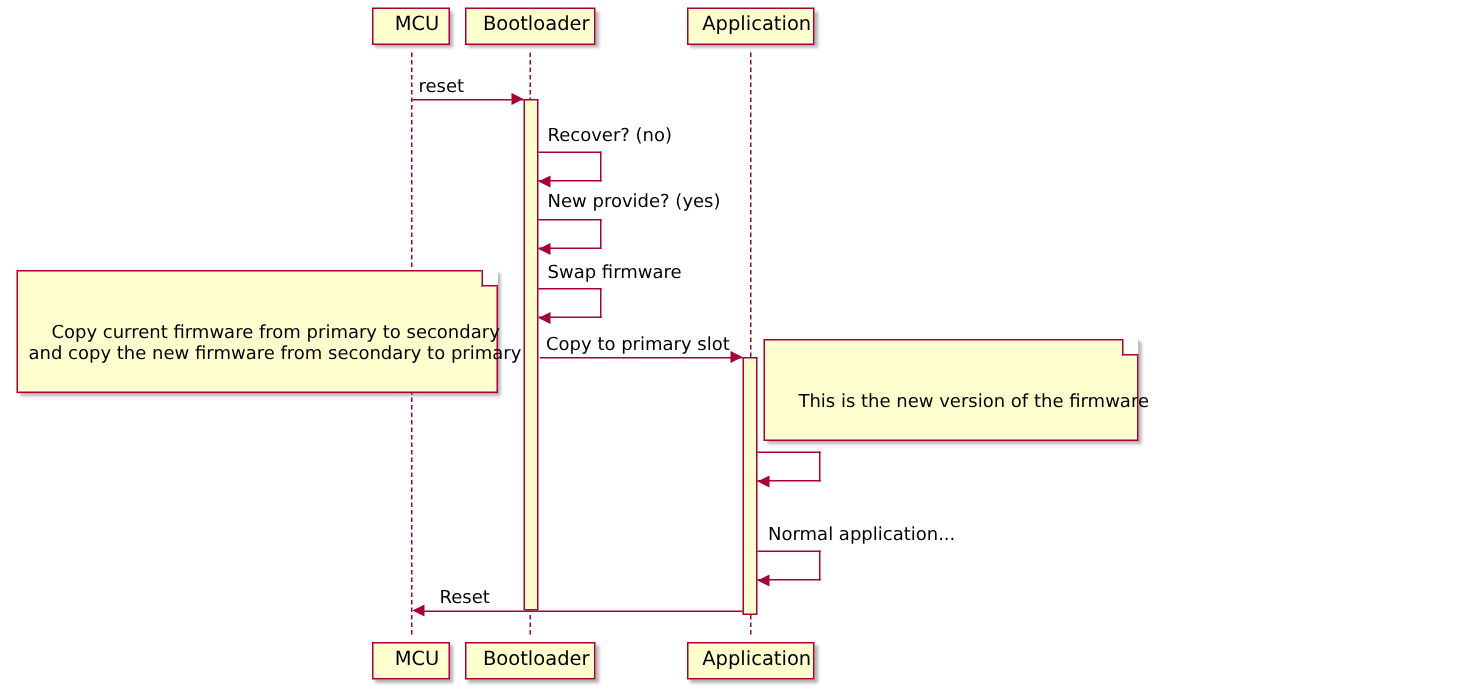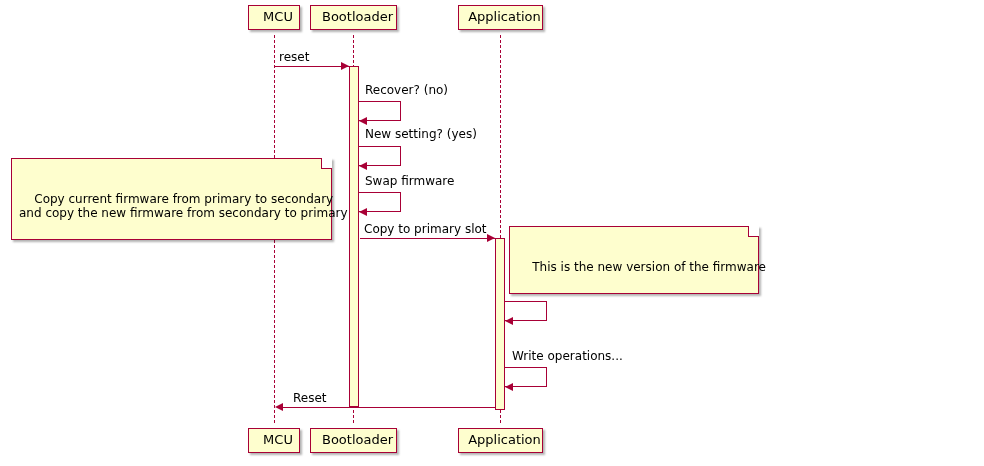--- a/index.html
+++ b/index.html
@@ -146,46 +146,46 @@
   <div class="msg-line" style="left:275px; top:66px; width:74px;"></div>
   <div class="arrow-right" style="left:341px; top:62px;"></div>
   <div class="msg-label" style="left:279px; top:50px;">reset</div>
 
   <div class="self-msg" style="left:359px; top:101px; width:42px; height:20px;"></div>
   <div class="arrow-left" style="left:359px; top:117px;"></div>
   <div class="msg-label" style="left:365px; top:83px;">Recover? (no)</div>
 
   <div class="self-msg" style="left:359px; top:146px; width:42px; height:20px;"></div>
   <div class="arrow-left" style="left:359px; top:162px;"></div>
-  <div class="msg-label" style="left:365px; top:127px;">New setting? (yes)</div>
+  <div class="msg-label" style="left:365px; top:127px;">New provide? (yes)</div>
 
   <div class="self-msg" style="left:359px; top:192px; width:42px; height:20px;"></div>
   <div class="arrow-left" style="left:359px; top:208px;"></div>
   <div class="msg-label" style="left:365px; top:174px;">Swap firmware</div>
 
-  <div class="note" style="left:11px; top:158px; width:321px;">
+  <div class="note" style="left:11px; top:180px; width:321px;">
     <span class="note-corner"></span>
     <span>Copy current firmware from primary to secondary
 and copy the new firmware from secondary to primary</span>
   </div>
 
   <div class="msg-line" style="left:360px; top:238px; width:135px;"></div>
   <div class="arrow-right" style="left:487px; top:234px;"></div>
   <div class="msg-label" style="left:364px; top:222px;">Copy to primary slot</div>
 
   <div class="note" style="left:509px; top:226px; width:250px;">
     <span class="note-corner"></span>
     <span>This is the new version of the firmware</span>
   </div>
 
   <div class="self-msg" style="left:505px; top:301px; width:42px; height:20px;"></div>
   <div class="arrow-left" style="left:505px; top:317px;"></div>
 
 
   <div class="self-msg" style="left:505px; top:367px; width:42px; height:20px;"></div>
   <div class="arrow-left" style="left:505px; top:383px;"></div>
-  <div class="msg-label" style="left:512px; top:349px;">Write operations...</div>
+  <div class="msg-label" style="left:512px; top:349px;">Normal application...</div>
 
   <div class="msg-line" style="left:282px; top:407px; width:213px;"></div>
   <div class="arrow-left" style="left:275px; top:403px;"></div>
   <div class="msg-label" style="left:293px; top:391px;">Reset</div>
 
 </div>
 
 </body></html>

